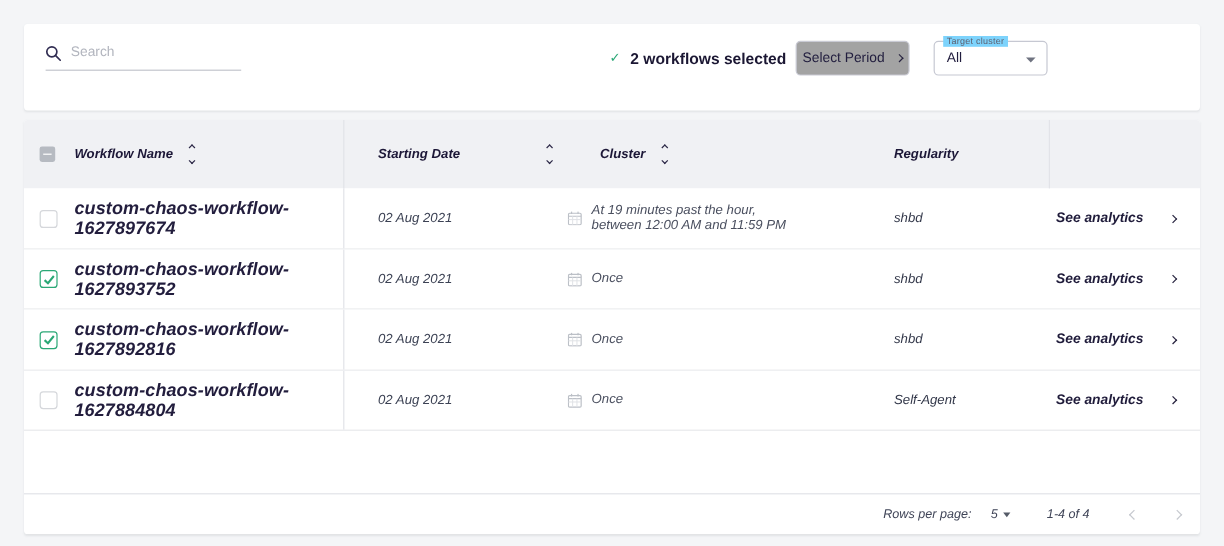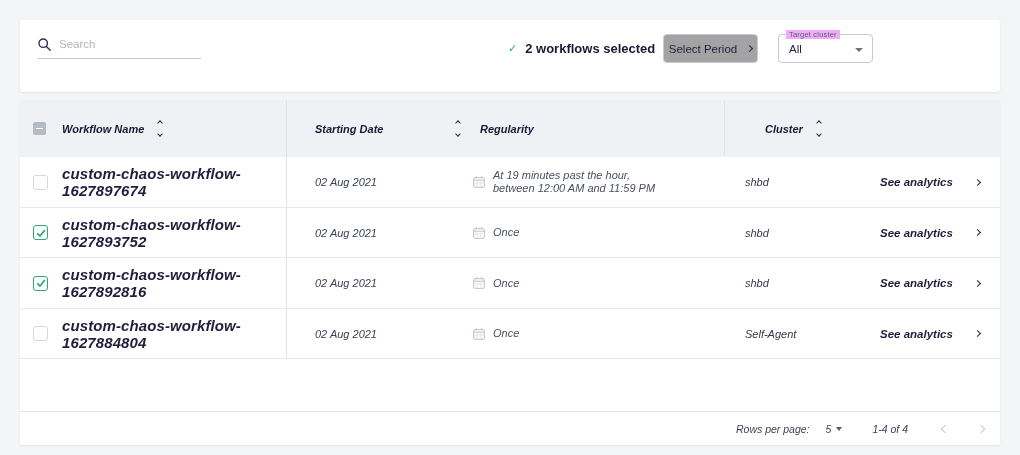--- a/index.html
+++ b/index.html
@@ -40,21 +40,21 @@
     font-family:"Liberation Sans", sans-serif;
     font-size:11.5px; color:#211d3e; cursor:pointer; gap:10px;
   }
   .btn-period { left:643px; top:14px; width:95px; height:29px; }
   .btn-compare { left:871px; top:13px; width:108px; height:31px; border:1.5px solid #8a85d8; }
   .select-box {
     position:absolute; left:758px; top:14px; width:95px; height:29px;
     border:1px solid #c6c8d2; border-radius:4px; background:#fff; cursor:pointer;
   }
   .select-box .legend {
-    position:absolute; top:-5px; left:7px; background:#f0abfc; padding:0 3px;
+    position:absolute; top:-5px; left:7px; background:#7dd3fc; padding:0 3px;
     font-size:7.5px; color:#5d6170; letter-spacing:0.2px;
   }
   .select-box .value {
     position:absolute; left:10px; top:8px; font-size:11.5px; color:#211d3e;
   }
   .caret-down {
     position:absolute; right:9px; top:13px;
     width:0; height:0; border-left:4px solid transparent;
     border-right:4px solid transparent; border-top:4.5px solid #6f7380;
   }
@@ -174,29 +174,29 @@
         <i class="chev chev-sm chev-dn"></i>
       </span>
     </div>
     <div class="cell c-date">
       <span>Starting Date</span>
       <span class="sort">
         <i class="chev chev-sm chev-up"></i>
         <i class="chev chev-sm chev-dn"></i>
       </span>
     </div>
-    <div class="cell c-reg div-r" style="padding-left:20px;">
-      <span>Regularity</span>
-    </div>
     <div class="cell c-clu" style="padding-left:40px;">
       <span>Cluster</span>
       <span class="sort">
         <i class="chev chev-sm chev-up"></i>
         <i class="chev chev-sm chev-dn"></i>
       </span>
+    </div>
+    <div class="cell c-reg div-r" style="padding-left:20px;">
+      <span>Regularity</span>
     </div>
     <div class="cell c-act"></div>
   </div>
 
   <div class="cols row tall">
     <div class="cell c-check">
       <span class="checkbox">
         
       </span>
     </div>

